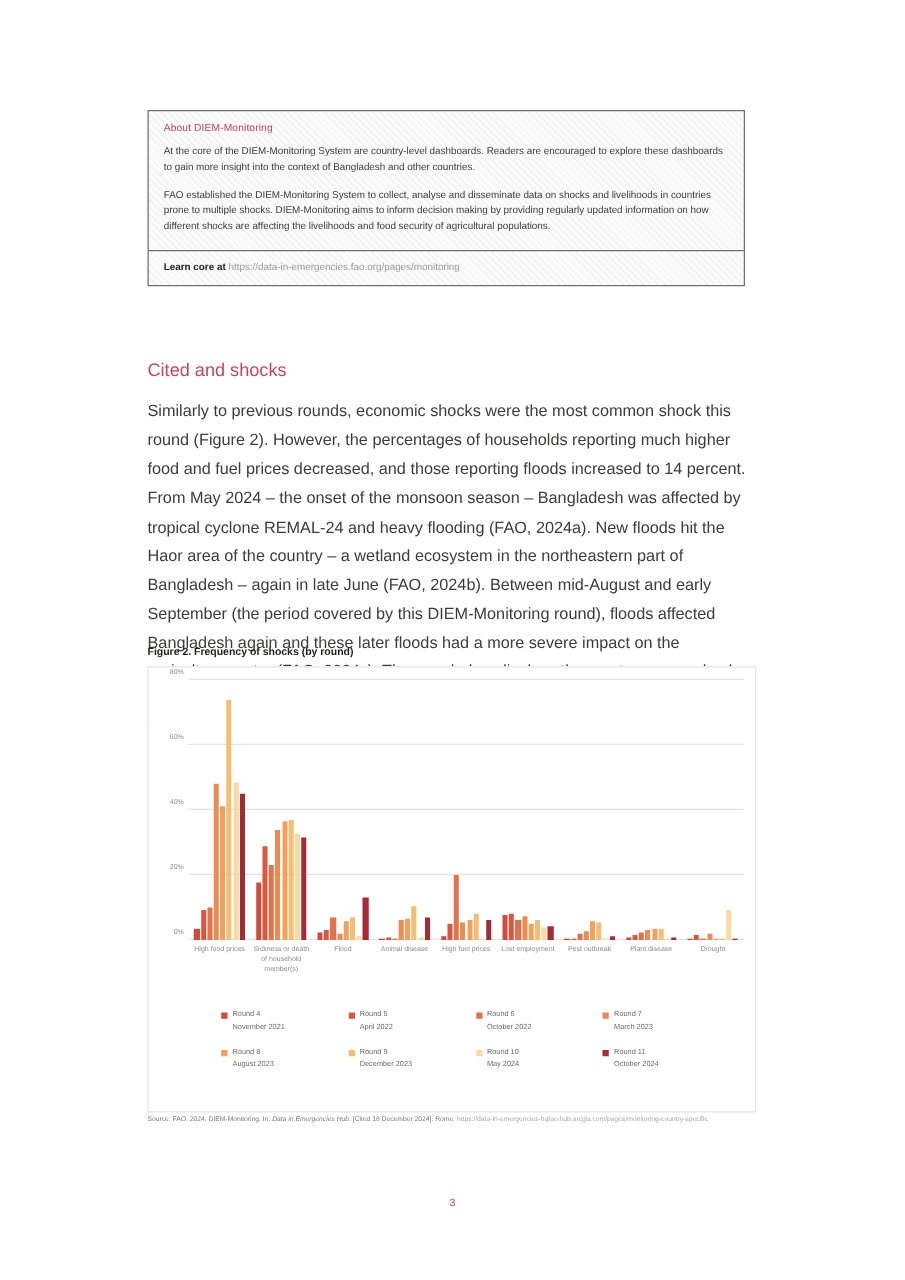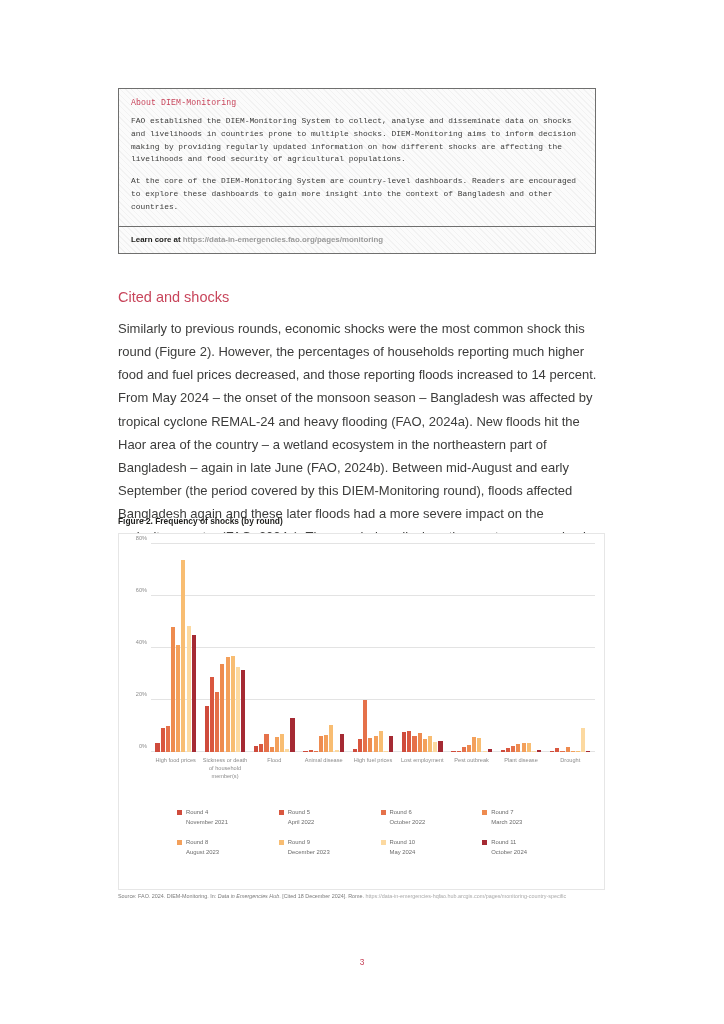--- a/index.html
+++ b/index.html
@@ -14,34 +14,34 @@
   .infobox{
     position:absolute;left:118px;top:88px;width:478px;
     border:1px solid #6f6f6e;
     background-color:#fbfbfb;
     background-image:
       repeating-linear-gradient(45deg,
         rgba(0,0,0,0.035) 0px, rgba(0,0,0,0.035) 1px,
         rgba(0,0,0,0) 1px, rgba(0,0,0,0) 4px);
     box-sizing:border-box;
   }
-  .infobox-body{padding:9px 12px 10px 12px;font-family:Liberation Mono, monospace;}
+  .infobox-body{padding:9px 12px 10px 12px;}
   .infobox-title{
     color:#c8455b;font-size:8.2px;margin:0 0 8px 0;letter-spacing:.1px;
   }
   .infobox p{
     margin:0 0 9px 0;font-size:7.9px;line-height:1.62;color:#3c3c3b;
   }
   .infobox p:last-child{margin-bottom:2px;}
   .infobox-foot{
     border-top:1px solid #6f6f6e;padding:7px 12px 8px 12px;
     font-size:7.9px;line-height:1.5;
   }
   .infobox-foot .lbl{font-weight:bold;color:#1d1d1b;}
-  .infobox-foot .lnk{color:#9a9a9a;font-weight:bold;}
+  .infobox-foot .lnk{color:#9a9a9a;}
 
   
   .section-title{
     position:absolute;left:118px;top:289px;
     font-size:14.5px;color:#c8455b;font-weight:normal;margin:0;
   }
   .body-copy{
     position:absolute;left:118px;top:317px;width:488px;
     font-size:13px;line-height:1.78;color:#3c3c3b;
   }
@@ -112,22 +112,22 @@
   }
 </style>
 </head>
 <body>
 
 <div class="page">
 
   <div class="infobox">
     <div class="infobox-body">
       <div class="infobox-title">About DIEM-Monitoring</div>
+      <p>At the core of the DIEM-Monitoring System are country-level dashboards. Readers are encouraged to explore these dashboards to gain more insight into the context of Bangladesh and other countries.</p>
       <p>FAO established the DIEM-Monitoring System to collect, analyse and disseminate data on shocks and livelihoods in countries prone to multiple shocks. DIEM-Monitoring aims to inform decision making by providing regularly updated information on how different shocks are affecting the livelihoods and food security of agricultural populations.</p>
-      <p>At the core of the DIEM-Monitoring System are country-level dashboards. Readers are encouraged to explore these dashboards to gain more insight into the context of Bangladesh and other countries.</p>
     </div>
     <div class="infobox-foot">
       <span class="lbl">Learn core at</span>
       <span class="lnk">https://data-in-emergencies.fao.org/pages/monitoring</span>
     </div>
   </div>
 
   <h2 class="section-title">Cited and shocks</h2>
   <div class="body-copy">Similarly to previous rounds, economic shocks were the most common shock this round (Figure 2). However, the percentages of households reporting much higher food and fuel prices decreased, and those reporting floods increased to 14 percent. From May 2024 – the onset of the monsoon season – Bangladesh was affected by tropical cyclone REMAL-24 and heavy flooding (FAO, 2024a). New floods hit the Haor area of the country – a wetland ecosystem in the northeastern part of Bangladesh – again in late June (FAO, 2024b). Between mid-August and early September (the period covered by this DIEM-Monitoring round), floods affected Bangladesh again and these later floods had a more severe impact on the agriculture sector (FAO, 2024c). The map below displays the most common shocks by district (Figure 3). High food prices dominated across the country, except where the flooding was more severe.</div>
 

